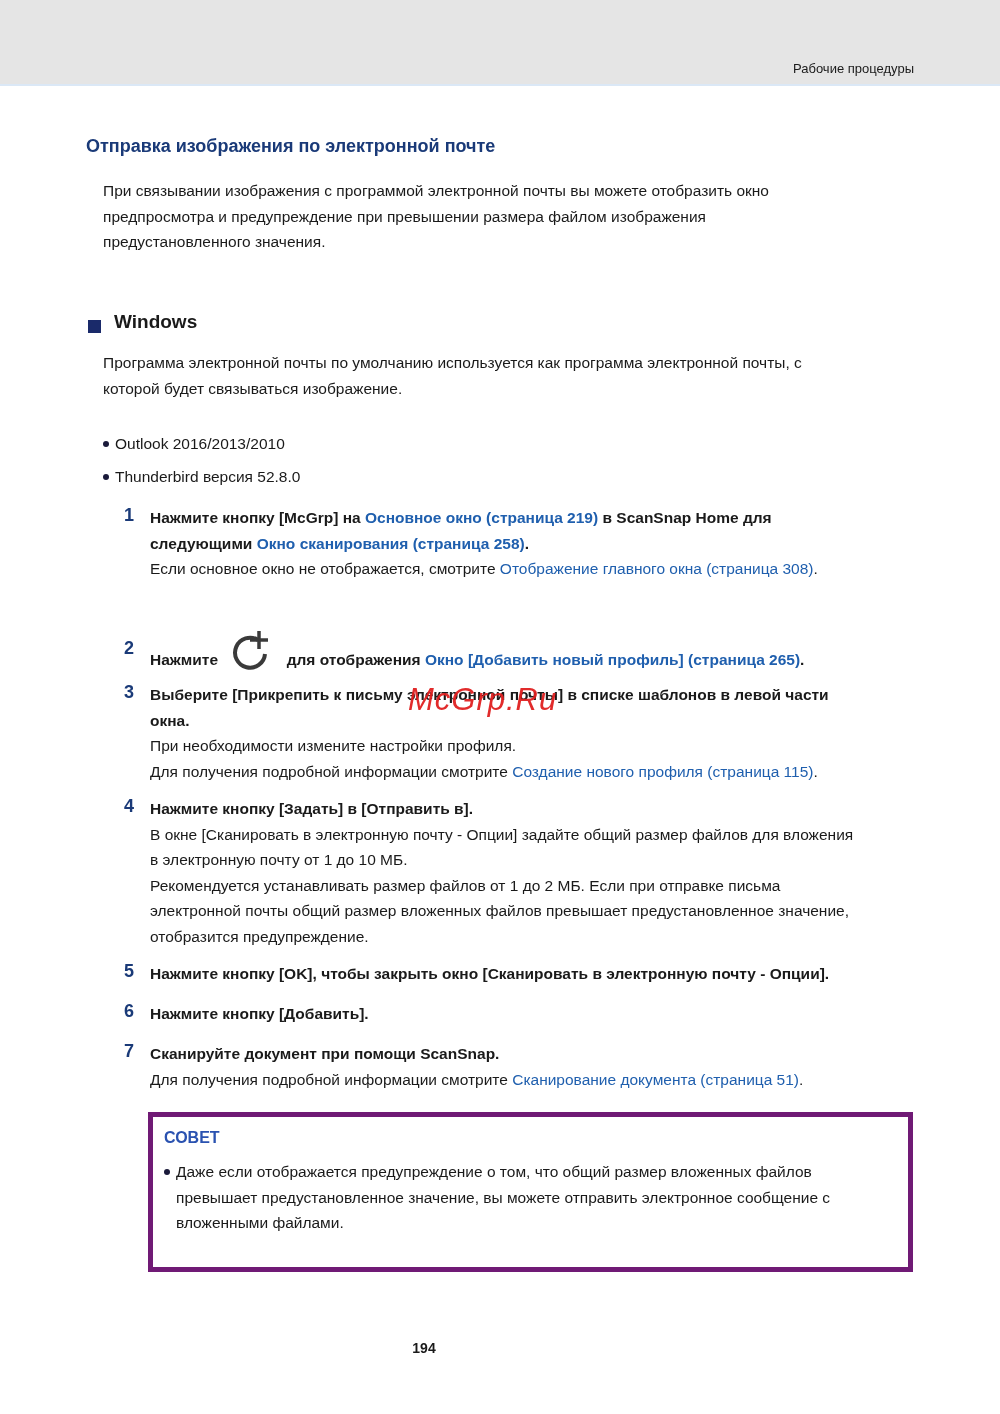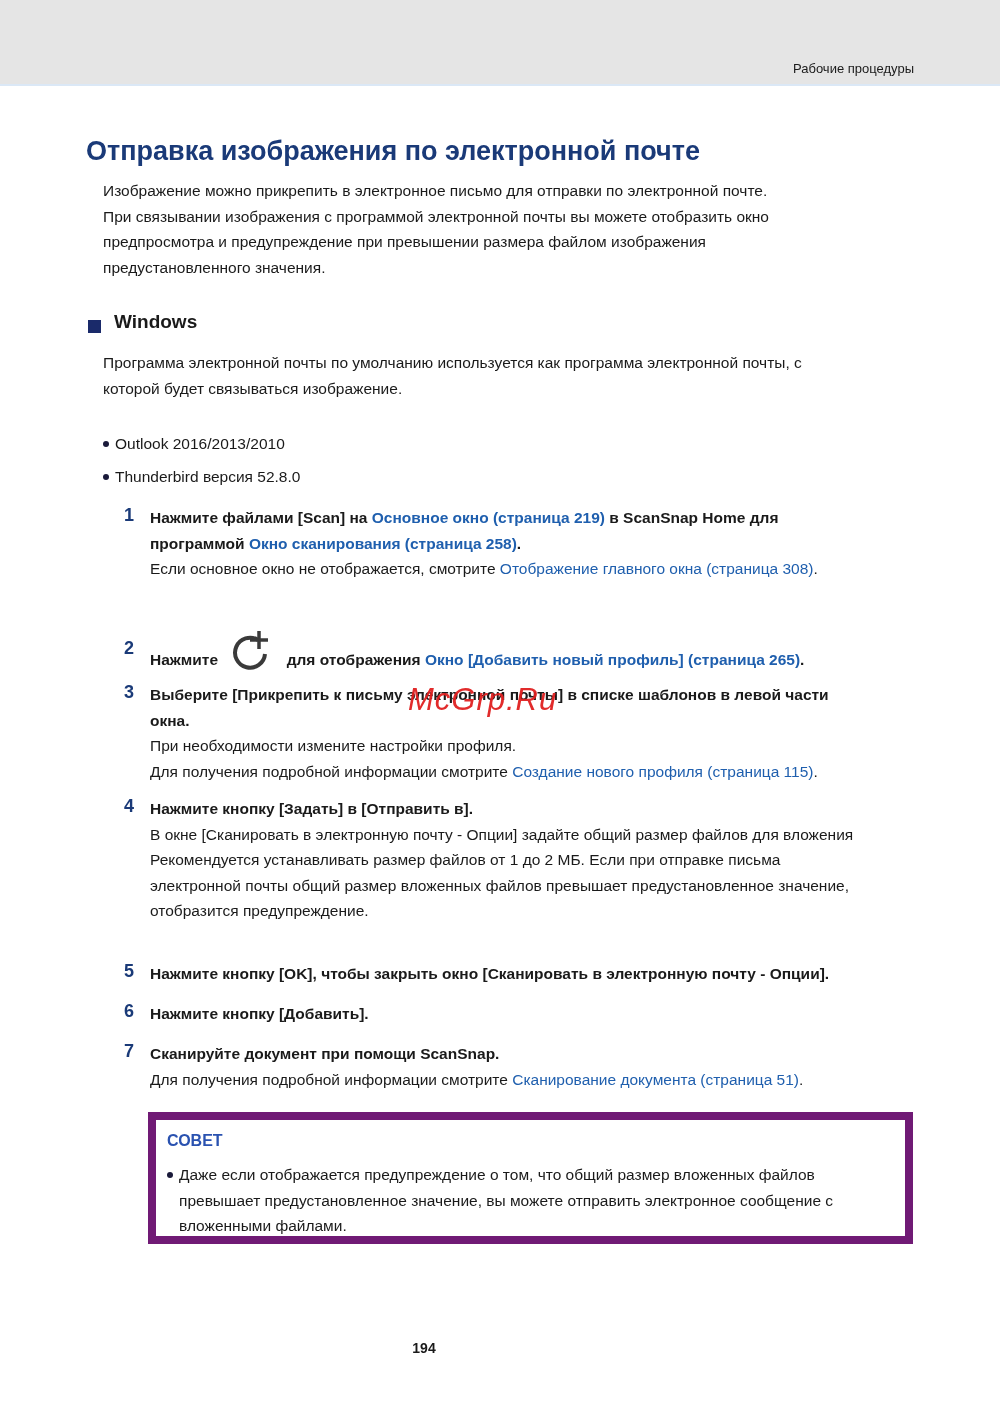--- a/index.html
+++ b/index.html
@@ -10,21 +10,21 @@
   }
   .header-band {
     position: absolute; left: 0; top: 0; width: 1000px; height: 84px;
     background: #e5e5e5; border-bottom: 2px solid #dbe8f6;
   }
   .header-text {
     position: absolute; right: 86px; top: 61px; font-size: 13px; color: #1a1a1a;
   }
   .page-title {
     position: absolute; left: 86px; top: 136px; margin: 0;
-    font-size: 27px; font-weight: bold; color: #1a3a78; text-align: center;
+    font-size: 18px; font-weight: bold; color: #1a3a78; text-align: center;
   }
   .para {
     position: absolute; left: 103px; font-size: 15.5px; line-height: 25.5px; color: #1a1a1a;
     margin: 0;
   }
   .section-head {
     position: absolute; left: 88px; top: 311px; display: flex; align-items: flex-end;
   }
   .section-square {
     width: 13px; height: 13px; background: #1a2a6a; margin-right: 13px;
@@ -36,22 +36,22 @@
   .dot { width: 6px; height: 6px; border-radius: 50%; background: #1a1a3a; margin-right: 6px; display: inline-block; }
   .step { position: absolute; left: 124px; width: 800px; }
   .step-num {
     position: absolute; left: 0; top: 0; font-size: 18px; font-weight: bold; color: #1a3a78;
   }
   .step-body { margin-left: 26px; font-size: 15.5px; line-height: 25.5px; }
   .b { font-weight: bold; color: #1a1a1a; }
   .link { color: #1f5fae; cursor: pointer; }
   .link-b { color: #1f5fae; font-weight: bold; cursor: pointer; }
   .tip-box {
-    position: absolute; left: 148px; top: 1112px; width: 765px; height: 132px;
-    border: 8px solid #701a75; box-sizing: border-box;
+    position: absolute; left: 148px; top: 1112px; width: 765px; height: 160px;
+    border: 5px solid #701a75; box-sizing: border-box;
   }
   .tip-title {
     position: absolute; left: 11px; top: 12px; font-size: 16px; font-weight: bold; color: #2a52b0;
   }
   .tip-item {
     position: absolute; left: 11px; top: 42px; width: 740px;
     font-size: 15.5px; line-height: 25.5px; display: flex;
   }
   .tip-item .dot { margin-top: 10px; flex: 0 0 auto; }
   .page-num {
@@ -70,21 +70,20 @@
 </head>
 <body>
 
 <div class="header-band">
   <span class="header-text">Рабочие процедуры</span>
 </div>
 
 <h1 class="page-title">Отправка изображения по электронной почте</h1>
 
 <div class="para" style="top:178px;">
-  <div>Изображение можно прикрепить в электронное письмо для отправки по электронной почте.</div>
   <div>При связывании изображения с программой электронной почты вы можете отобразить окно</div>
   <div>предпросмотра и предупреждение при превышении размера файлом изображения</div>
   <div>предустановленного значения.</div>
 </div>
 
 <div class="section-head">
   <span class="section-square"></span>
   <span class="section-title">Windows</span>
 </div>
 
@@ -99,24 +98,24 @@
 </div>
 <div class="bullet" style="top:468px;">
   <span class="dot"></span>
   <span>Thunderbird версия 52.8.0</span>
 </div>
 
 <div class="step" style="top:505px;">
   <span class="step-num">1</span>
   <div class="step-body">
     <div class="b">
-      <span>Нажмите файлами [Scan] на </span><span class="link-b">Основное окно (страница 219)</span><span> в ScanSnap Home для</span>
+      <span>Нажмите кнопку [McGrp] на </span><span class="link-b">Основное окно (страница 219)</span><span> в ScanSnap Home для</span>
     </div>
     <div class="b">
-      <span>программой </span><span class="link-b">Окно сканирования (страница 258)</span><span>.</span>
+      <span>следующими </span><span class="link-b">Окно сканирования (страница 258)</span><span>.</span>
     </div>
     <div>
       <span>Если основное окно не отображается, смотрите </span><span class="link">Отображение главного окна (страница 308)</span><span>.</span>
     </div>
   </div>
 </div>
 
 <div class="step" style="top:638px;">
   <span class="step-num">2</span>
   <div class="step-body b">
@@ -142,20 +141,21 @@
       <span>Для получения подробной информации смотрите </span><span class="link">Создание нового профиля (страница 115)</span><span>.</span>
     </div>
   </div>
 </div>
 
 <div class="step" style="top:796px;">
   <span class="step-num">4</span>
   <div class="step-body">
     <div class="b">Нажмите кнопку [Задать] в [Отправить в].</div>
     <div>В окне [Сканировать в электронную почту - Опции] задайте общий размер файлов для вложения</div>
+    <div>в электронную почту от 1 до 10 МБ.</div>
     <div>Рекомендуется устанавливать размер файлов от 1 до 2 МБ. Если при отправке письма</div>
     <div>электронной почты общий размер вложенных файлов превышает предустановленное значение,</div>
     <div>отобразится предупреждение.</div>
   </div>
 </div>
 
 <div class="step" style="top:961px;">
   <span class="step-num">5</span>
   <div class="step-body b">Нажмите кнопку [OK], чтобы закрыть окно [Сканировать в электронную почту - Опции].</div>
 </div>

